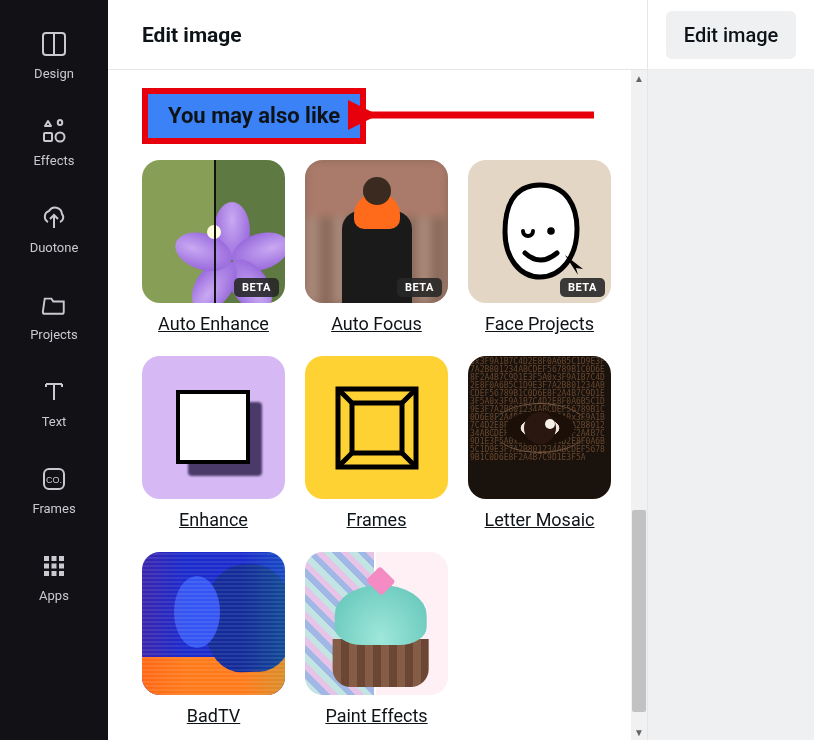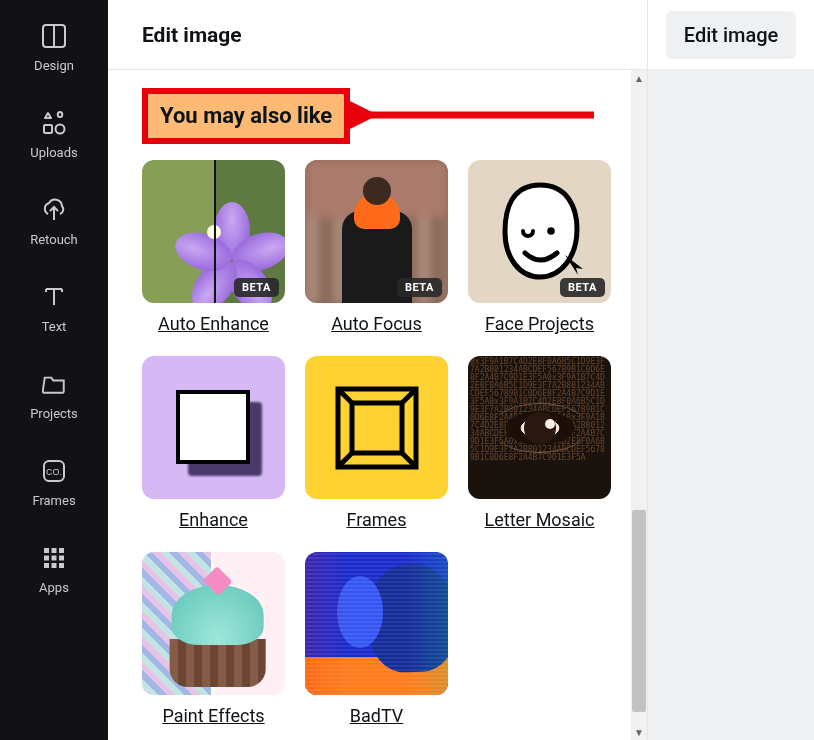--- a/index.html
+++ b/index.html
@@ -12,21 +12,21 @@
     position: relative;
   }
   .sidebar {
     position: absolute;
     left: 0; top: 0;
     width: 108px; height: 740px;
     background: #111116;
     display: flex;
     flex-direction: column;
     align-items: center;
-    padding-top: 6px;
+    padding-top: 14px;
     gap: 0;
   }
   .sidebar-item {
     width: 100%;
     display: flex;
     flex-direction: column;
     align-items: center;
     justify-content: center;
     padding: 16px 0 20px;
     cursor: pointer;
@@ -61,41 +61,41 @@
     position: relative;
     height: 670px;
     overflow: hidden;
     padding: 18px 34px 0;
   }
   .section-heading {
     font-size: 22px;
     font-weight: 700;
     color: #0e1318;
     display: inline-block;
-    padding: 9px 12px;
+    padding: 9px 20px;
     border: 6px solid #e7000b;
-    background: #fdba74;
+    background: #3b82f6;
     line-height: 1.2;
   }
   .grid {
     margin-top: 16px;
     display: grid;
     grid-template-columns: repeat(3, 143px);
     column-gap: 20px;
     row-gap: 22px;
   }
   .tile {
     display: flex;
     flex-direction: column;
     align-items: center;
     cursor: pointer;
   }
   .thumb {
     width: 143px; height: 143px;
-    border-radius: 12px;
+    border-radius: 18px;
     position: relative;
     overflow: hidden;
     display: flex;
     align-items: center;
     justify-content: center;
   }
   .tile-label {
     margin-top: 10px;
     font-size: 18px;
     color: #0e1318;
@@ -241,50 +241,50 @@
   </div>
   <div class="sidebar-item">
     <span class="icon">
       <svg width="28" height="28" viewBox="0 0 28 28">
         <path d="M8 4 l3 5 h-6 z" stroke-linejoin="round"></path>
         <path d="M20 3 c3 0 3 5 0 5 c-3 0 -3 -5 0 -5 z"></path>
         <rect x="4" y="16" width="8" height="8" rx="1"></rect>
         <circle cx="20" cy="20" r="4.5"></circle>
       </svg>
     </span>
-    <span>Uploads</span>
+    <span>Effects</span>
   </div>
   <div class="sidebar-item">
     <span class="icon">
       <svg width="28" height="28" viewBox="0 0 28 28">
         <path d="M8 18 a6 6 0 0 1 1 -11 a7 7 0 0 1 13 3 a5 5 0 0 1 -2 8"></path>
         <line x1="14" y1="11" x2="14" y2="24"></line>
         <path d="M10 15 l4 -4 l4 4"></path>
       </svg>
     </span>
-    <span>Retouch</span>
+    <span>Duotone</span>
+  </div>
+  <div class="sidebar-item">
+    <span class="icon">
+      <svg width="28" height="28" viewBox="0 0 28 28">
+          <path d="M4 8 h7 l2 3 h11 v11 a2 2 0 0 1 -2 2 h-18 a2 2 0 0 1 -2 -2 z" transform="scale(0.95) translate(1,0)"></path>
+        </svg>
+    </span>
+    <span>Projects</span>
   </div>
   <div class="sidebar-item">
     <span class="icon">
       <svg width="28" height="28" viewBox="0 0 28 28">
           <line x1="6" y1="6" x2="22" y2="6"></line>
           <line x1="14" y1="6" x2="14" y2="22"></line>
           <line x1="6" y1="6" x2="6" y2="9"></line>
           <line x1="22" y1="6" x2="22" y2="9"></line>
         </svg>
     </span>
     <span>Text</span>
-  </div>
-  <div class="sidebar-item">
-    <span class="icon">
-      <svg width="28" height="28" viewBox="0 0 28 28">
-          <path d="M4 8 h7 l2 3 h11 v11 a2 2 0 0 1 -2 2 h-18 a2 2 0 0 1 -2 -2 z" transform="scale(0.95) translate(1,0)"></path>
-        </svg>
-    </span>
-    <span>Projects</span>
   </div>
   <div class="sidebar-item">
     <span class="icon">
       <svg width="28" height="28" viewBox="0 0 28 28">
           <rect x="4" y="4" width="20" height="20" rx="5"></rect>
           <text x="14" y="18" text-anchor="middle" font-size="9" fill="#c9c9cf" stroke="none" font-family="Arial">CO.</text>
         </svg>
     </span>
     <span>Frames</span>
   </div>
@@ -385,42 +385,42 @@
         <div class="thumb mosaic">
           <div class="text-noise">0x3F9A1B7C4D2E8F0A6B5C1D9E3F7A2B801234ABCDEF56789B1C0D6E8F2A4B7C9D1E3F5A0x3F9A1B7C4D2E8F0A6B5C1D9E3F7A2B801234ABCDEF56789B1C0D6E8F2A4B7C9D1E3F5A0x3F9A1B7C4D2E8F0A6B5C1D9E3F7A2B801234ABCDEF56789B1C0D6E8F2A4B7C9D1E3F5A0x3F9A1B7C4D2E8F0A6B5C1D9E3F7A2B801234ABCDEF56789B1C0D6E8F2A4B7C9D1E3F5A0x3F9A1B7C4D2E8F0A6B5C1D9E3F7A2B801234ABCDEF56789B1C0D6E8F2A4B7C9D1E3F5A</div>
           <div class="eye"></div>
           <div class="iris"></div>
             <div class="glint"></div>
         </div>
         <span class="tile-label">Letter Mosaic</span>
       </div>
 
       <div class="tile">
+        <div class="thumb badtv">
+          <div class="shirt"></div>
+            <div class="head"></div>
+            <div class="face-light"></div>
+            <div class="scan"></div>
+        </div>
+        <span class="tile-label">BadTV</span>
+      </div>
+
+      <div class="tile">
         <div class="thumb paint">
           <div class="split"></div>
           <div class="cupcake">
             <div class="frosting">
                 <div class="cherry"></div>
               </div>
             <div class="liner"></div>
           </div>
         </div>
         <span class="tile-label">Paint Effects</span>
       </div>
 
-      <div class="tile">
-        <div class="thumb badtv">
-          <div class="shirt"></div>
-            <div class="head"></div>
-            <div class="face-light"></div>
-            <div class="scan"></div>
-        </div>
-        <span class="tile-label">BadTV</span>
-      </div>
-
     </div>
 
     
     <div class="scrollbar-track">
       <div class="scrollbar-arrow">▲</div>
       <div class="scrollbar-thumb" id="scroll-thumb" style="top: 440px; height: 202px;"></div>
       <div class="scrollbar-arrow" style="position:absolute;bottom:0">▼</div>
     </div>
 
   </div>

